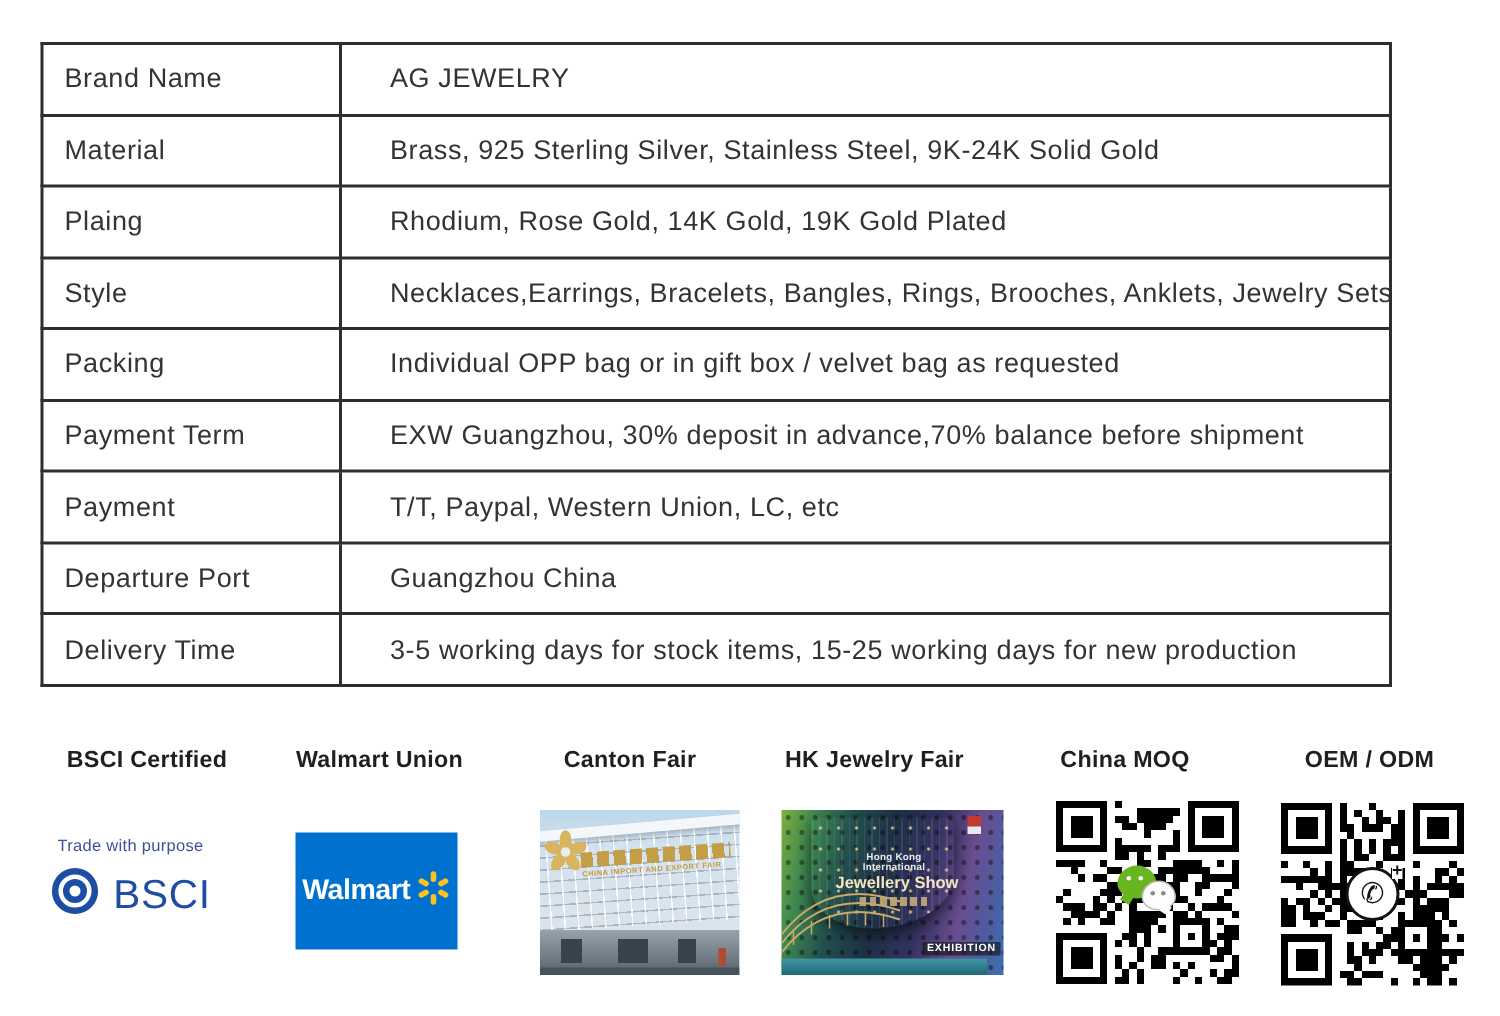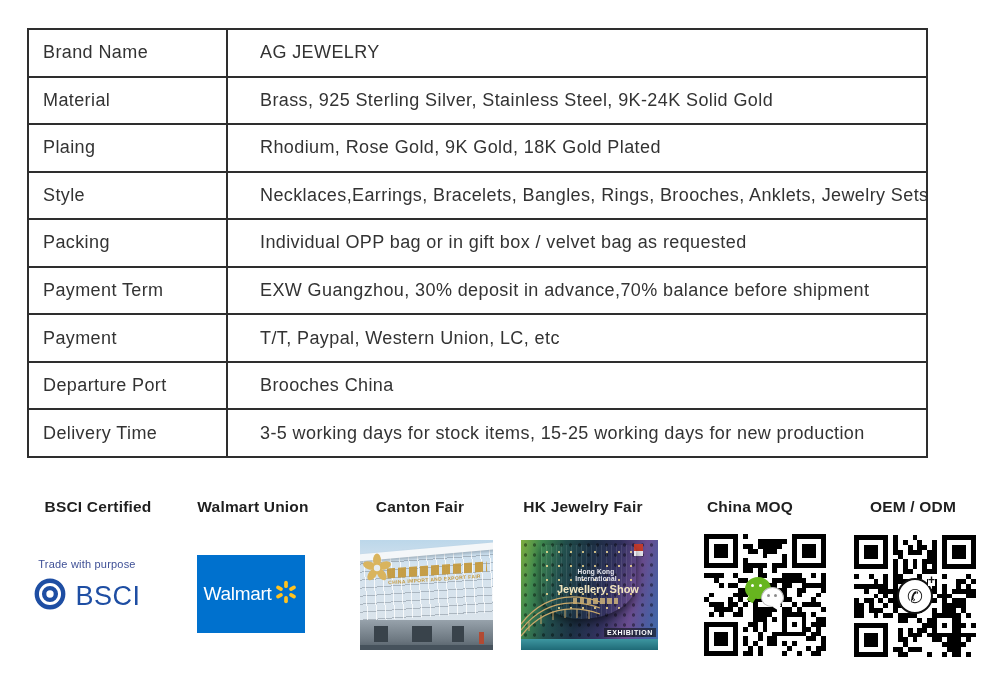--- a/index.html
+++ b/index.html
@@ -17,41 +17,41 @@
 
   
   .amfori{position:absolute;left:25px;top:541px;width:124px;height:112px;text-align:center;}
   .amfori .word{font-size:31px;font-weight:700;color:#1e4ea3;letter-spacing:-.5px;line-height:1.05;}
   .amfori .tag{font-size:11px;color:#3f5096;margin-top:17px;letter-spacing:.2px;}
   .amfori .row{display:flex;align-items:center;justify-content:center;gap:8px;margin-top:7px;}
   .amfori .bsci{font-size:27px;color:#1e4ea3;letter-spacing:.5px;}
 
   
   .walmart{position:absolute;left:197px;top:555px;width:108px;height:78px;background:#0071ce;display:flex;align-items:center;justify-content:center;gap:3px;}
-  .walmart .wm{color:#fff;font-size:19px;font-weight:400;letter-spacing:-.3px;}
+  .walmart .wm{color:#fff;font-size:19px;font-weight:700;letter-spacing:-.3px;}
 
   
   .cf{position:absolute;left:360px;top:540px;width:133px;height:110px;overflow:hidden;background:linear-gradient(180deg,#bcd7ea 0%,#d3e2ee 22%,#dfe5ea 100%);}
   .cf .roof{position:absolute;left:-12px;top:8px;width:165px;height:7px;background:#f4f7f9;transform:rotate(-5deg);box-shadow:0 2px 3px rgba(90,100,110,.35);}
   .cf .glass{position:absolute;left:-6px;top:16px;width:150px;height:66px;transform:rotate(-4deg);transform-origin:left top;
       background:linear-gradient(180deg,#d4dde4 0%,#bdc8d1 55%,#a4b0ba 100%);
       background-image:repeating-linear-gradient(90deg,rgba(255,255,255,.8) 0 1px,transparent 1px 9px),
                        repeating-linear-gradient(180deg,rgba(125,136,147,.5) 0 1px,transparent 1px 8px);}
   .cf .sign-cn{position:absolute;left:27px;top:25px;width:100px;height:10px;transform:rotate(-4deg);
       background:repeating-linear-gradient(90deg,#c49a3f 0 8px,transparent 8px 11px);opacity:.95;}
   .cf .sign-en{position:absolute;left:28px;top:40px;transform:rotate(-4deg) scale(.62);transform-origin:left top;
       font-size:8px;color:#c49a3f;letter-spacing:.6px;white-space:nowrap;font-weight:700;}
   .cf .flower{position:absolute;left:2px;top:13px;}
   .cf .low{position:absolute;left:0;top:80px;width:133px;height:30px;background:linear-gradient(180deg,#97a2ab 0%,#6b767f 70%,#515d67 100%);}
   .cf .door{position:absolute;background:#39434b;top:86px;height:16px;width:14px;}
   .cf .red{position:absolute;right:9px;top:92px;width:5px;height:12px;background:#b24a33;}
   .cf .strip{position:absolute;left:0;bottom:0;width:133px;height:5px;background:#46525c;}
 
   
-  .hk{position:absolute;left:521px;top:540px;width:137px;height:110px;overflow:hidden;
+  .hk{position:absolute;left:521px;top:540px;width:148px;height:110px;overflow:hidden;
       background:linear-gradient(103deg,#7fae3e 0%,#3f8a50 13%,#23504e 28%,#1d3145 45%,#343260 62%,#6a4d90 78%,#4b5ea1 90%,#3e6fae 100%);}
   .hk .dots{position:absolute;inset:0;background-image:radial-gradient(rgba(0,0,0,.4) 1.2px,transparent 1.9px);background-size:9px 10px;}
   .hk .curtain{position:absolute;left:20px;top:5px;width:95px;height:74px;
       background:linear-gradient(180deg,#c7cbd4 0%,#79818f 9%,#2a3042 40%,#151927 100%);
       background-image:repeating-linear-gradient(90deg,rgba(255,255,255,.09) 0 1px,transparent 1px 5px);
       border-radius:4px 8px 58% 42% / 3px 6px 48% 36%;box-shadow:0 4px 10px rgba(0,0,0,.55);}
   .hk .sparkle{position:absolute;left:20px;top:5px;width:95px;height:74px;border-radius:4px 8px 58% 42%/3px 6px 48% 36%;
       background-image:radial-gradient(circle,rgba(255,228,150,.9) .6px,transparent 1.3px);background-size:12px 14px;}
   .hk .txt{position:absolute;left:36px;top:28px;width:78px;text-align:center;}
   .hk .l1{font-size:6.5px;font-weight:700;color:#e9e9ee;letter-spacing:.2px;}
@@ -89,41 +89,41 @@
       <tr>
           <td class="k">Brand Name</td>
           <td class="v">AG JEWELRY</td>
         </tr>
       <tr>
           <td class="k">Material</td>
           <td class="v">Brass, 925 Sterling Silver, Stainless Steel, 9K-24K Solid Gold</td>
         </tr>
       <tr>
           <td class="k">Plaing</td>
-          <td class="v">Rhodium, Rose Gold, 9K Gold, 18K Gold Plated</td>
+          <td class="v">Rhodium, Rose Gold, 14K Gold, 19K Gold Plated</td>
         </tr>
       <tr>
           <td class="k">Style</td>
           <td class="v">Necklaces,Earrings, Bracelets, Bangles, Rings, Brooches, Anklets, Jewelry Sets</td>
         </tr>
       <tr>
           <td class="k">Packing</td>
           <td class="v">Individual OPP bag or in gift box / velvet bag as requested</td>
         </tr>
       <tr>
           <td class="k">Payment Term</td>
           <td class="v">EXW Guangzhou, 30% deposit in advance,70% balance before shipment</td>
         </tr>
       <tr>
           <td class="k">Payment</td>
           <td class="v">T/T, Paypal, Western Union, LC, etc</td>
         </tr>
       <tr>
           <td class="k">Departure Port</td>
-          <td class="v">Brooches China</td>
+          <td class="v">Guangzhou China</td>
         </tr>
       <tr>
           <td class="k">Delivery Time</td>
           <td class="v">3-5 working days for stock items, 15-25 working days for new production</td>
         </tr>
     </tbody>
   </table>
 
   <span class="badge-label" style="left:98px">BSCI Certified</span>
   <span class="badge-label" style="left:253px">Walmart Union</span>

